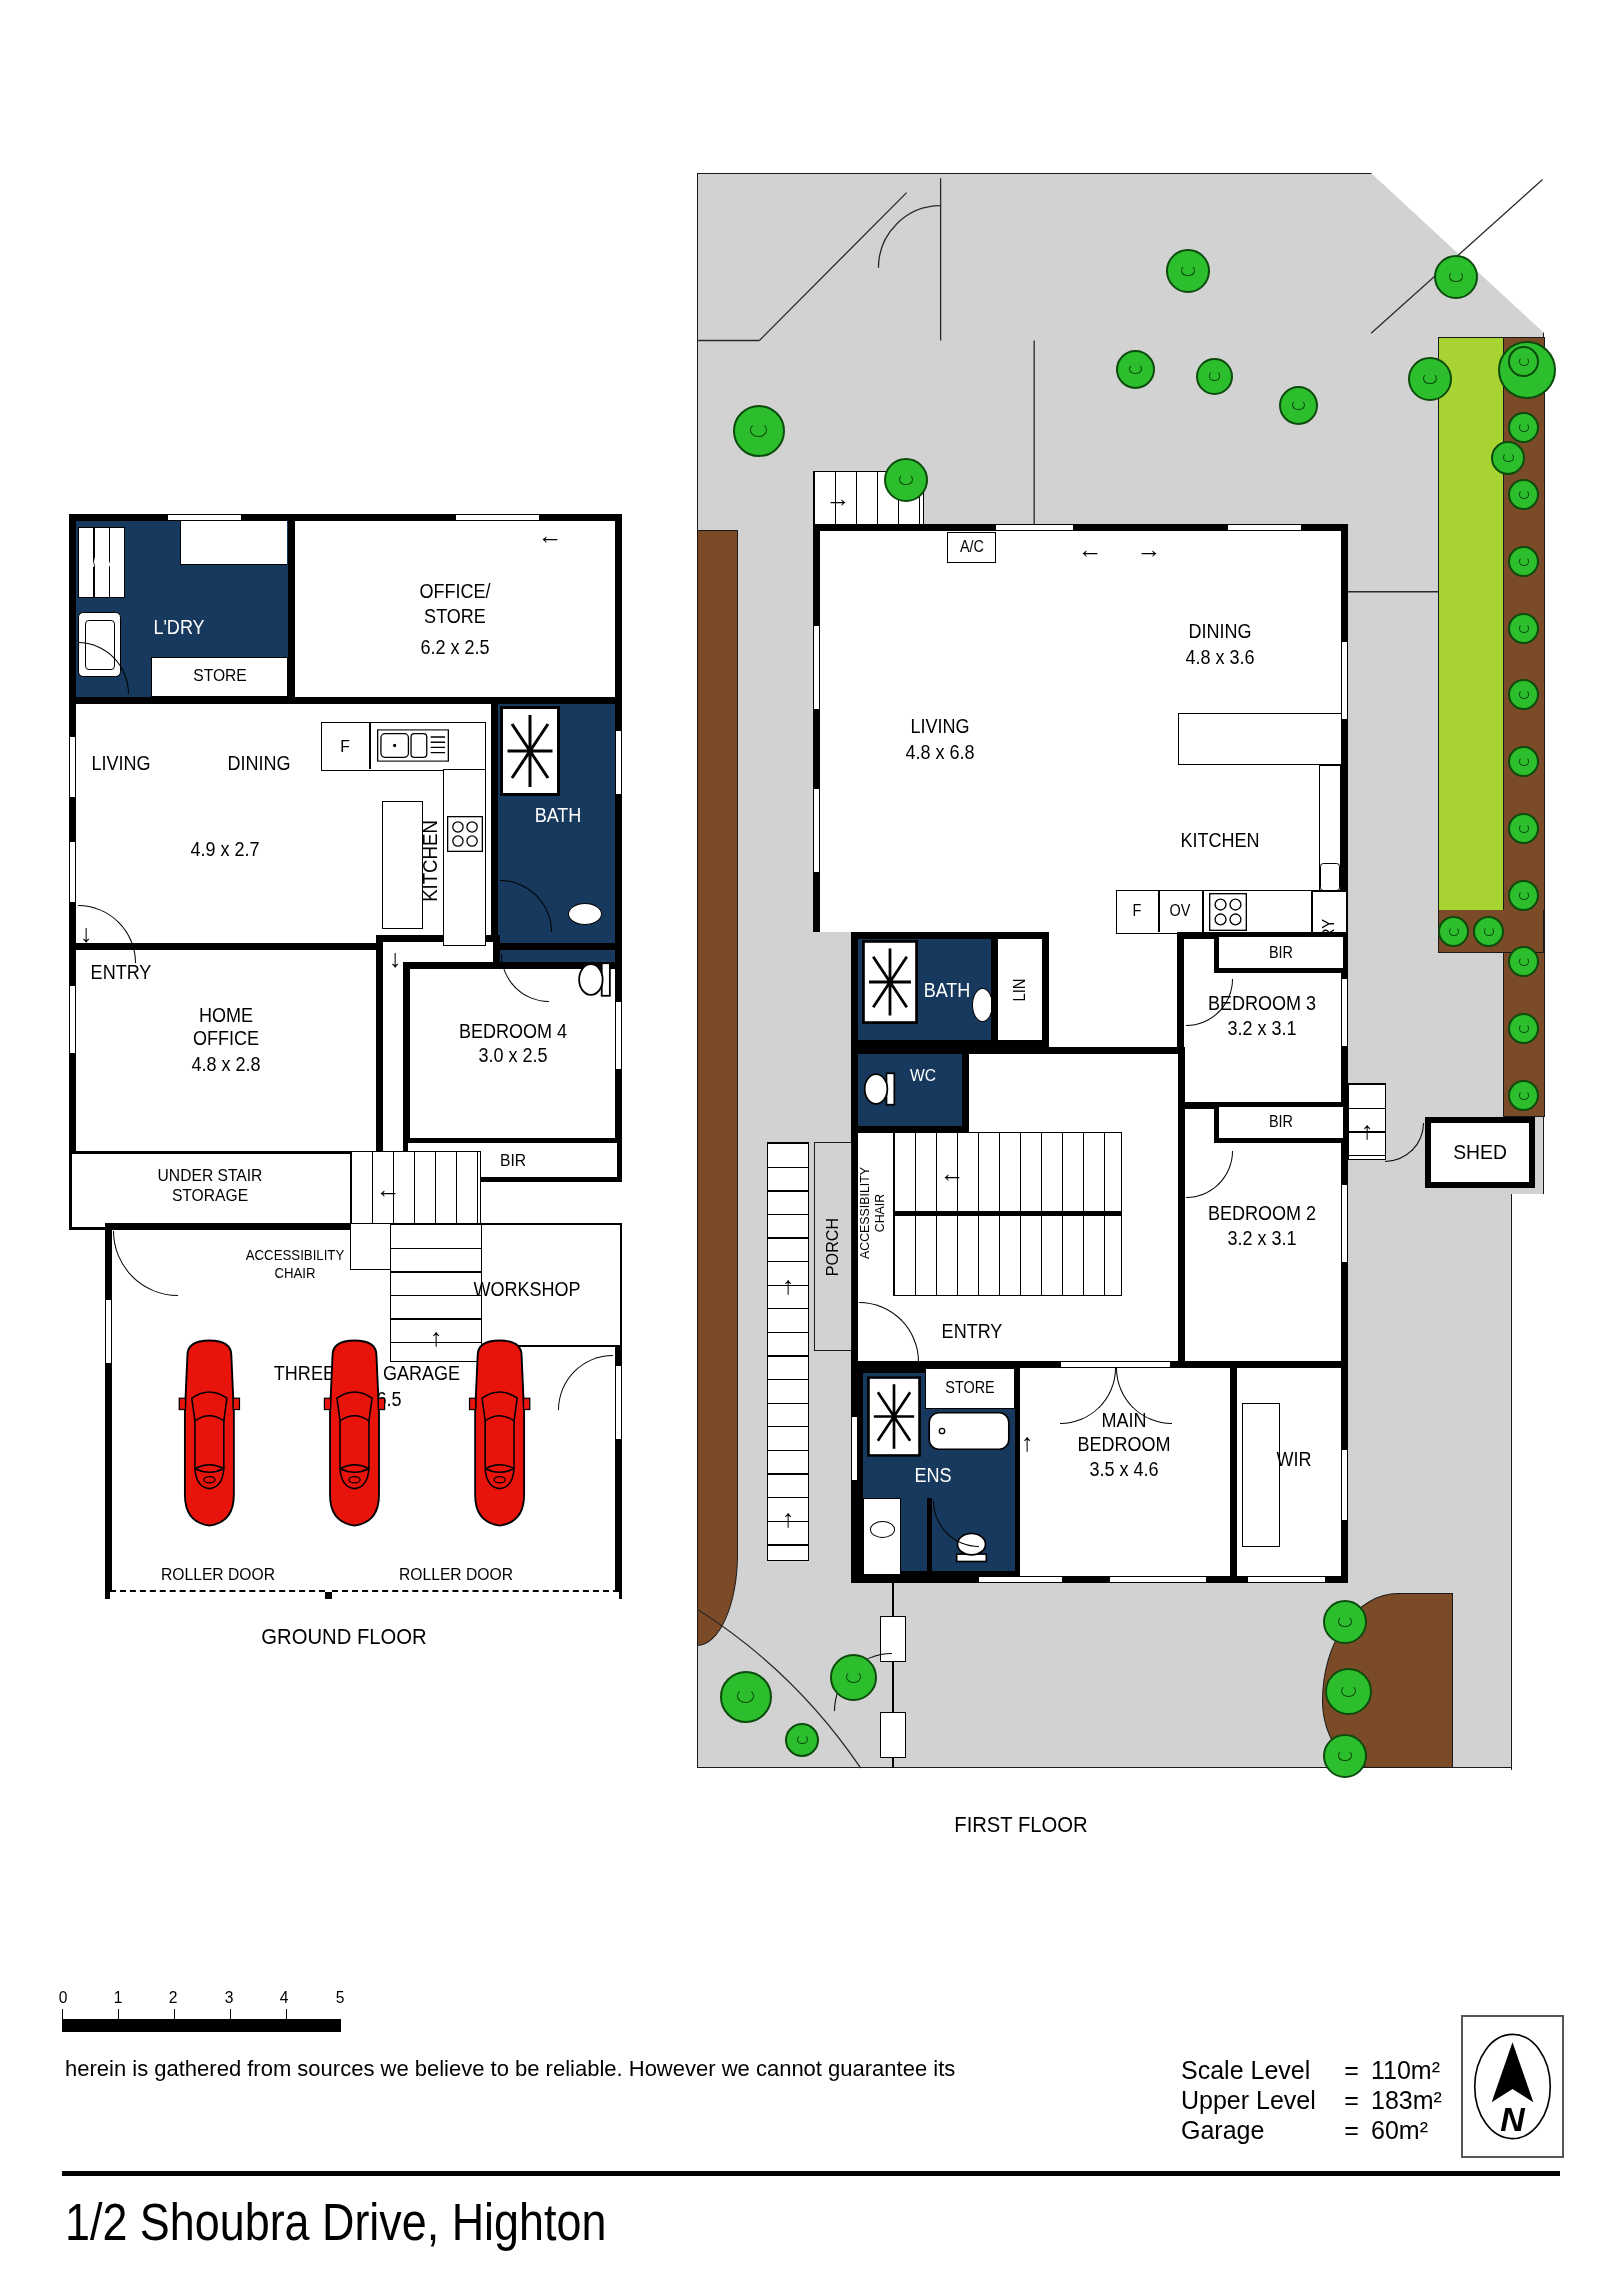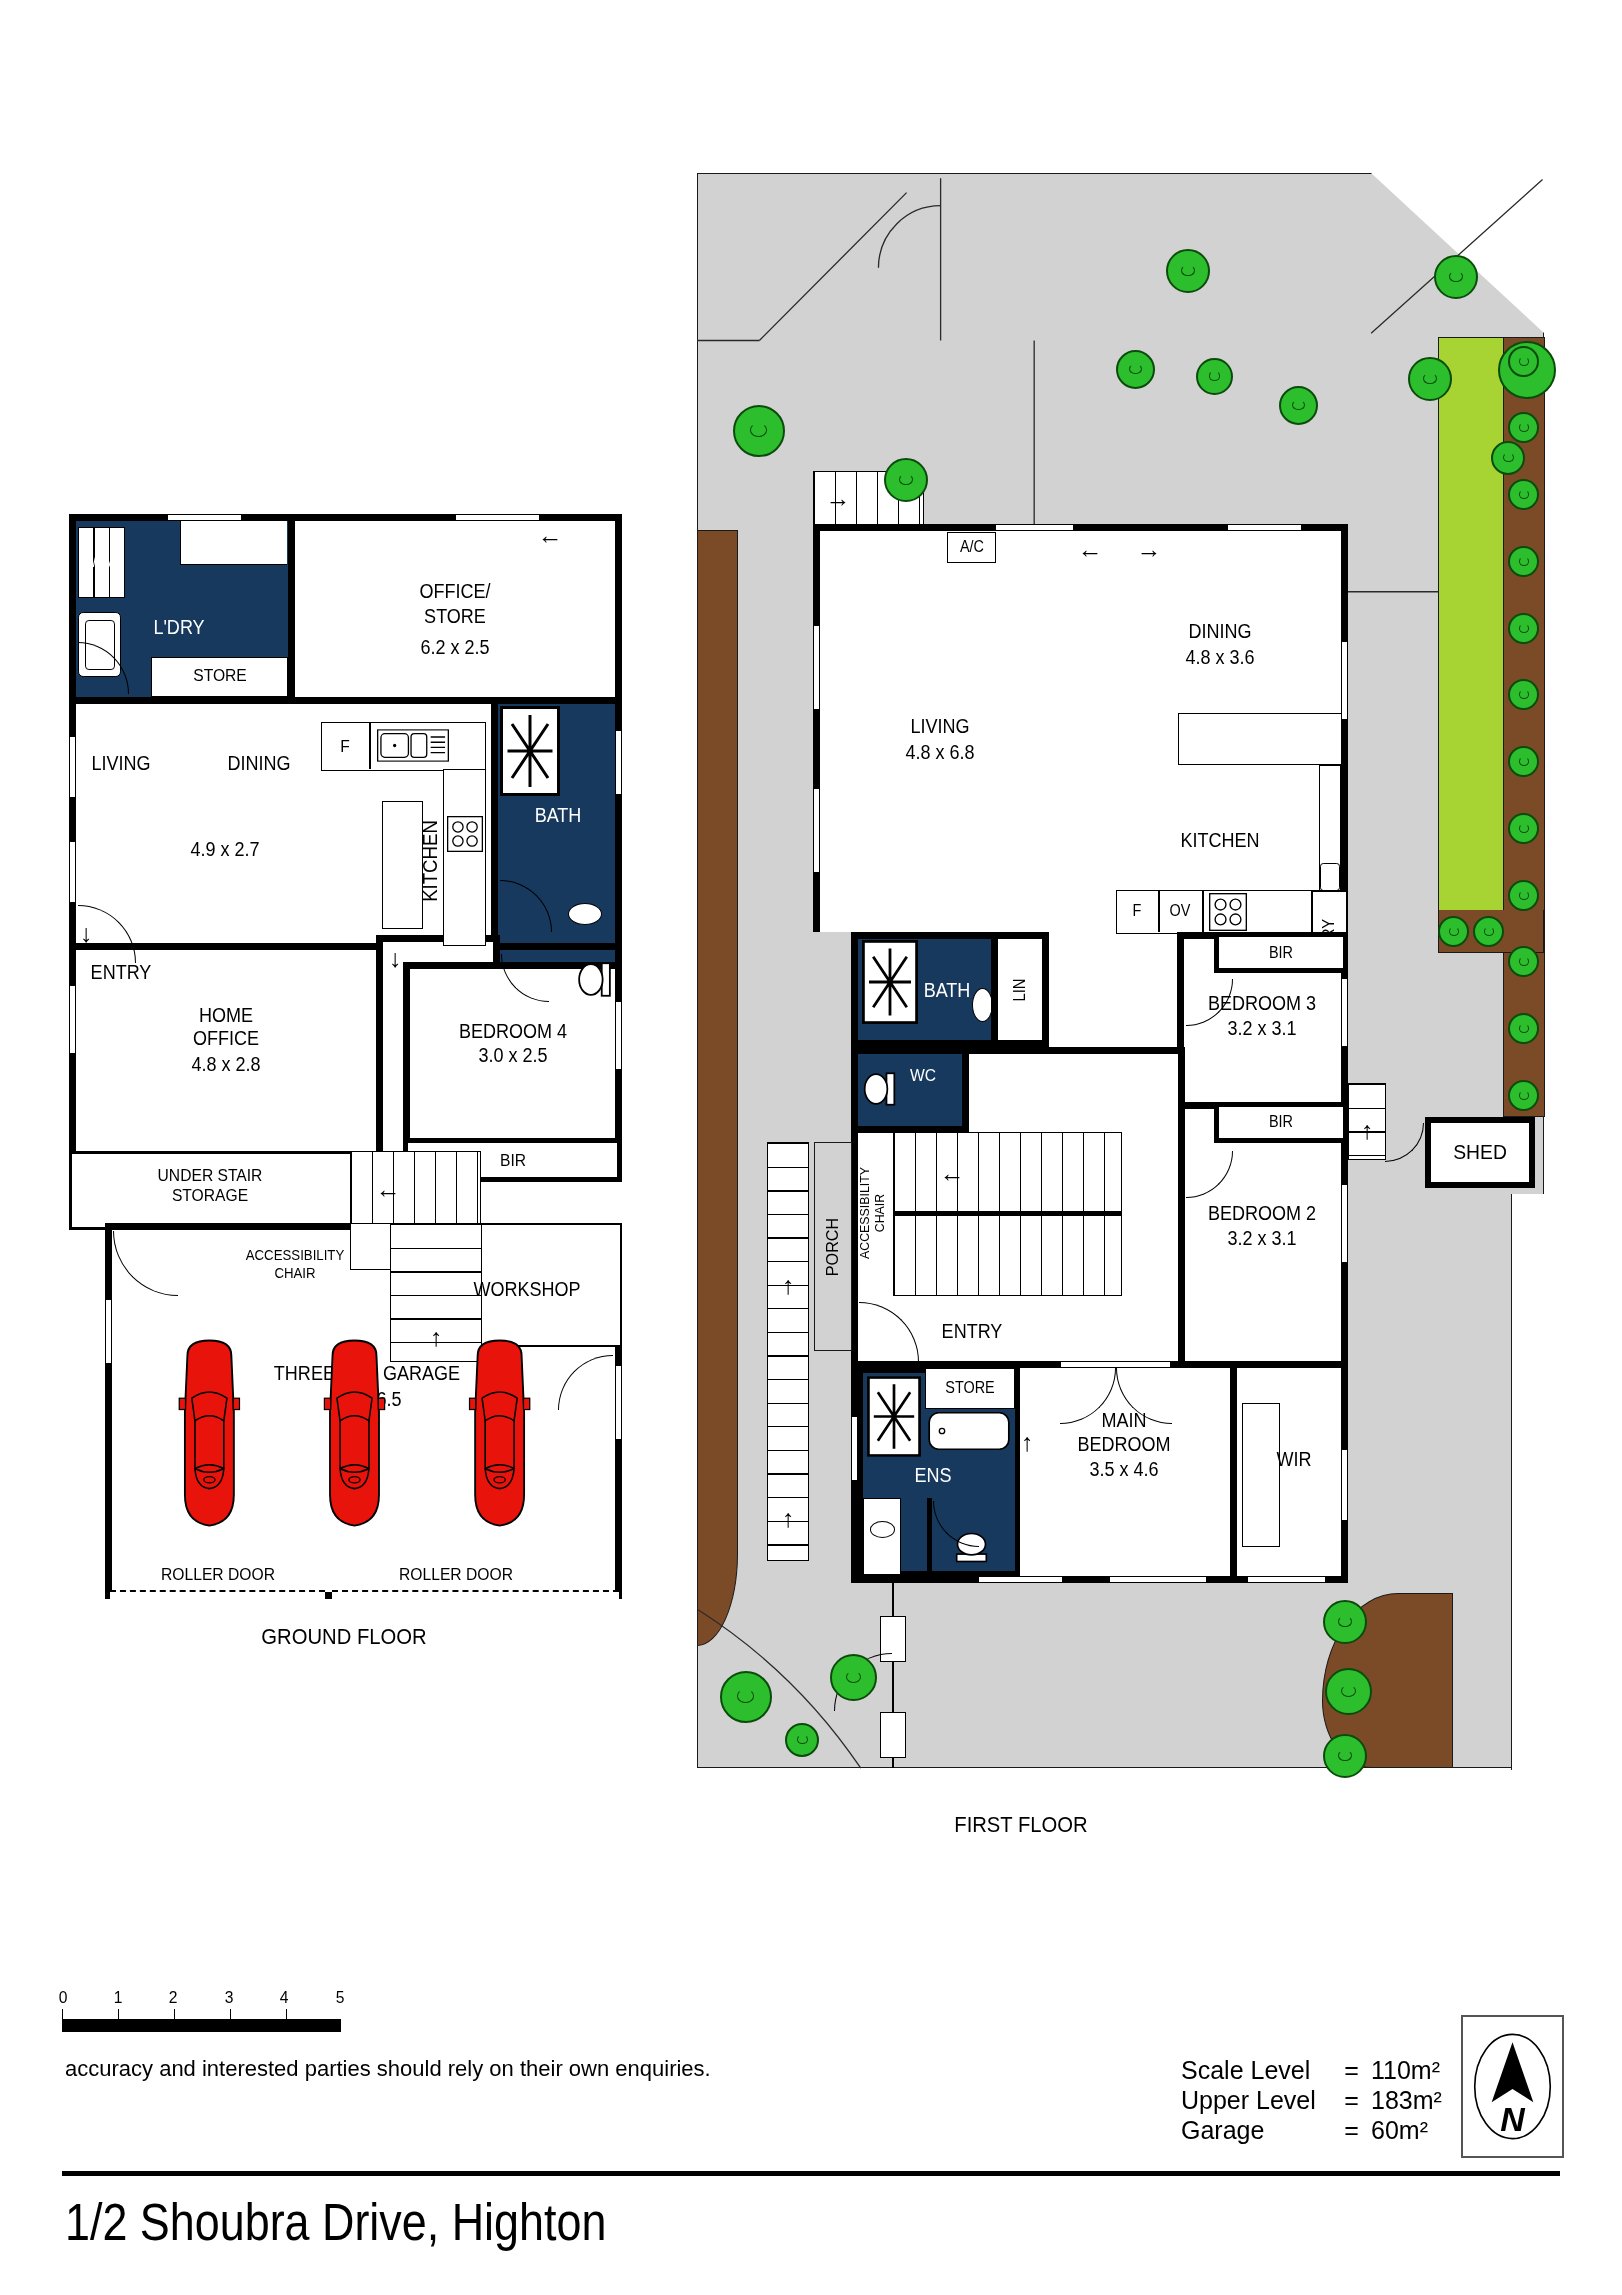--- a/index.html
+++ b/index.html
@@ -379,21 +379,21 @@
   <span class="lbl s26" style="left:56px;top:9.2px">1</span>
   <span class="lbl s26" style="left:111px;top:9.2px">2</span>
   <span class="lbl s26" style="left:167px;top:9.2px">3</span>
   <span class="lbl s26" style="left:222px;top:9.2px">4</span>
   <span class="lbl s26" style="left:278px;top:9.2px">5</span>
   <div class="abs" style="left:0;top:19.6px;width:279px;height:10.5px;background:repeating-linear-gradient(to right,#000 0 1.3px,transparent 1.3px 56px)"></div>
   <div class="abs" style="left:0;top:30px;width:279px;height:13px;background:#000"></div>
 </div>
 
 <div class="abs" style="left:65px;top:2055px;width:916px;font-size:22px;line-height:28px;color:#000">
-  <div>accuracy and interested parties should rely on their own enquiries.</div>
+  <div>herein is gathered from sources we believe to be reliable. However we cannot guarantee its</div>
 </div>
 
 <div class="abs" style="left:1181px;top:2055px;width:275px;font-size:25px;line-height:30px;color:#000">
   <div style="display:flex">
     <span style="width:151px">Scale Level</span>
     <span style="width:39px;text-align:center">=</span>
     <span>110m²</span>
   </div>
   <div style="display:flex">
     <span style="width:151px">Upper Level</span>

